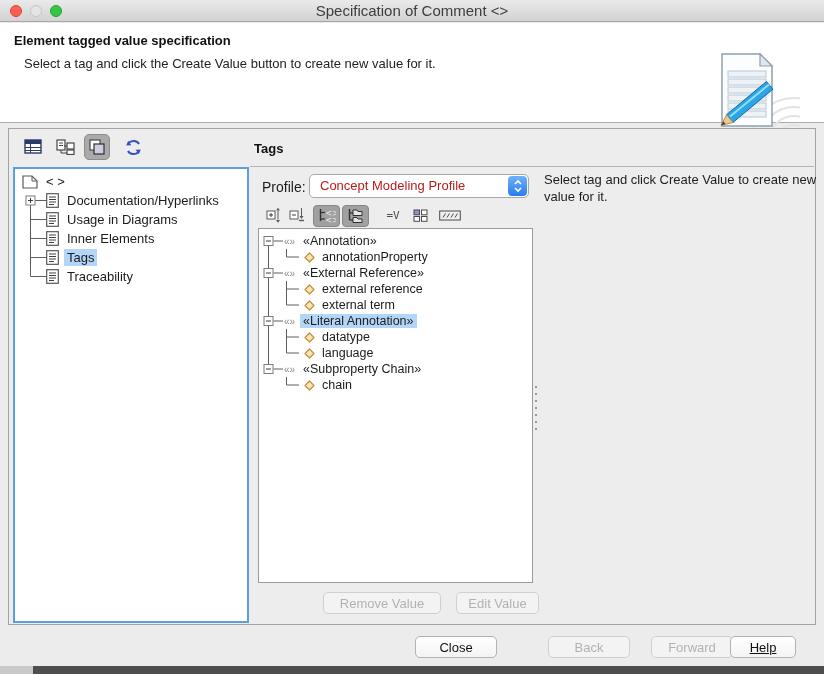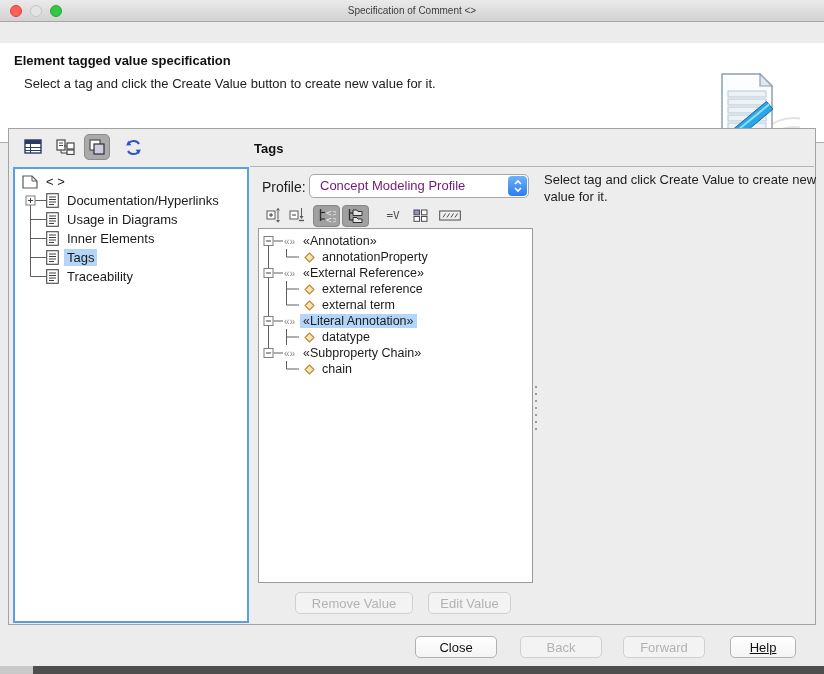--- a/index.html
+++ b/index.html
@@ -11,24 +11,24 @@
   
   .titlebar {
     position:absolute; top:0; left:0; width:824px; height:22px;
     background:linear-gradient(#eaeaea,#d2d2d2); border-bottom:1px solid #a6a6a6;
   }
   .tl { position:absolute; top:5px; width:12px; height:12px; border-radius:50%; }
   .tl.red   { left:10px; background:#fc5f56; border:1px solid #df4138; }
   .tl.gray  { left:30px; background:#e4e4e4; border:1px solid #c6c6c6; }
   .tl.green { left:50px; background:#33c748; border:1px solid #27a532; }
   .wtitle { position:absolute; top:0; left:0; right:0; text-align:center;
-    font-size:10px; line-height:21px; color:#3d3d3d; }
+    font-size:15px; line-height:21px; color:#3d3d3d; }
   
   .headerband { position:absolute; top:23px; left:0; width:824px; height:100px;
-    background:#ffffff; border-bottom:1px solid #adadad;margin-top:20px; }
+    background:#ffffff; border-bottom:1px solid #adadad; }
   .hb-title { position:absolute; left:14px; top:10px; font-size:13px; font-weight:bold; color:#111; }
   .hb-sub   { position:absolute; left:24px; top:33px; font-size:13px; color:#222; }
   .hb-icon  { position:absolute; left:700px; top:28px; }
   
   .mainpanel { position:absolute; left:8px; top:128px; width:808px; height:497px;
     background:#ededed; border:1px solid #a3a3a3; }
   .divider { position:absolute; left:250px; top:166px; width:564px; height:1px; background:#b4b4b4; }
   .tbicon { position:absolute; cursor:pointer; }
   .tb-pressed { position:absolute; left:84px; top:134px; width:26px; height:26px;
     background:#aaaaaa; border:1px solid #8d8d8d; border-radius:5px;
@@ -38,21 +38,21 @@
   .lpanel { position:absolute; left:13px; top:167px; width:236px; height:456px;
     background:#ffffff; border:2px solid #5b9fe3; padding-top:3px; overflow:hidden; }
   .lrow { display:flex; align-items:center; height:19px; padding-left:5px; cursor:default; }
   .lrow .llabel { font-size:13px; margin-left:5px; white-space:nowrap; padding:1px 3px; }
   .sel { background:#b3d5f7; }
   .lconn, .rconn { flex:0 0 auto; display:block; }
   
   .profile-label { position:absolute; left:262px; top:179px; font-size:14px; }
   .dropdown { position:absolute; left:309px; top:174px; width:220px; height:24px;
     background:#fff; border:1px solid #a9a9a9; border-radius:5px; cursor:pointer; }
-  .dropdown .dval { position:absolute; left:10px; top:0; line-height:22px; font-size:13px; color:#701a75; }
+  .dropdown .dval { position:absolute; left:10px; top:0; line-height:22px; font-size:13px; color:#b91c1c; }
   .dstepper { position:absolute; right:1px; top:1px; width:19px; height:20px;
     border-radius:4px; background:linear-gradient(#6fb2f8,#2a7cf0);
     display:flex; align-items:center; justify-content:center; }
   .hint { position:absolute; left:544px; top:171px; width:274px; font-size:13px;
     line-height:17px; color:#1d1d1d; }
   .minibar { position:absolute; left:263px; top:204px; height:23px; display:flex; align-items:center; }
   .mini-btn { display:flex; align-items:center; justify-content:center; cursor:pointer; }
   .mini-pressed { width:27px; height:22px; background:#a0a0a0; border:1px solid #878787;
     border-radius:4px; margin-right:2px; }
   .eqv { font-size:11px; color:#4f4f4f; letter-spacing:0; font-family:"DejaVu Sans Mono", monospace; }
@@ -62,21 +62,21 @@
   .rrow { display:flex; align-items:center; height:16px; padding-left:4px; cursor:default; }
   .rrow .rlabel { font-size:12.5px; margin-left:4px; white-space:nowrap; padding:0 3px; }
   .guil { font-size:10px; color:#8a8a8a; width:13px; text-align:center; flex:0 0 auto; }
   .dia { flex:0 0 auto; margin-left:1px; }
   .grip { position:absolute; left:535px; top:386px; width:3px; height:48px; cursor:col-resize; }
   .grip i { display:block; width:2px; height:2px; background:#9a9a9a; margin:0 0 5px 0; }
   
   .btn { position:absolute; height:22px; border-radius:5px; font-size:13px;
     display:flex; align-items:center; justify-content:center; cursor:pointer;
     background:linear-gradient(#ffffff,#f4f4f4); border:1px solid #b2b2b2; color:#111; }
-  .btn.disabled { background:#f3f3f3; border:1px solid #d0d0d0; color:#b2b2b2; cursor:default; }
+  .btn.disabled { background:#f3f3f3; border:1px solid #d0d0d0; color:#b2b2b2; cursor:default;margin-left:28px; }
   .btn-remove { left:295px; top:592px; width:118px; }
   .btn-edit   { left:428px; top:592px; width:83px;  }
   .btn-close  { left:415px; top:636px; width:82px; }
   .btn-back   { left:520px; top:636px; width:82px; }
   .btn-fwd    { left:623px; top:636px; width:82px; }
   .btn-help   { left:730px; top:636px; width:66px;text-decoration:underline; }
   
   .bedge  { position:absolute; top:666px; left:33px; width:791px; height:8px; background:#4e4e4e; }
   .bedgeL { position:absolute; top:666px; left:0; width:33px; height:8px; background:#c9c9c9; }
 </style>
@@ -384,20 +384,31 @@
       <svg class="rconn" width="40" height="16" viewBox="0 0 40 16">
         <line x1="5.5" y1="0" x2="5.5" y2="16" stroke="#5f5f5f"></line>
         <line x1="23.5" y1="0" x2="23.5" y2="16" stroke="#5f5f5f"></line>
         <line x1="23.5" y1="8" x2="36" y2="8" stroke="#5f5f5f"></line>
       </svg>
       <svg class="dia" width="11" height="11" viewBox="0 0 11 11">
         <polygon points="5.5,1 10,5.5 5.5,10 1,5.5" fill="#f7e3b4" stroke="#bf8f3f" stroke-width="1.2" stroke-linejoin="round"></polygon>
       </svg>
       <span class="rlabel">datatype</span>
     </div>
+    <div class="rrow">
+      <svg class="rconn" width="40" height="16" viewBox="0 0 40 16">
+        <line x1="5.5" y1="0" x2="5.5" y2="16" stroke="#5f5f5f"></line>
+        <line x1="23.5" y1="0" x2="23.5" y2="8" stroke="#5f5f5f"></line>
+        <line x1="23.5" y1="8" x2="36" y2="8" stroke="#5f5f5f"></line>
+      </svg>
+      <svg class="dia" width="11" height="11" viewBox="0 0 11 11">
+        <polygon points="5.5,1 10,5.5 5.5,10 1,5.5" fill="#f7e3b4" stroke="#bf8f3f" stroke-width="1.2" stroke-linejoin="round"></polygon>
+      </svg>
+      <span class="rlabel">language</span>
+    </div>
 
     <div class="rrow">
       <svg class="rconn" width="20" height="16" viewBox="0 0 20 16">
         <line x1="5.5" y1="0" x2="5.5" y2="3.5" stroke="#5f5f5f"></line>
         <line x1="10.5" y1="8" x2="20" y2="8" stroke="#5f5f5f"></line>
         <rect x="1" y="3.5" width="9" height="9" fill="#fff" stroke="#7d7d7d"></rect>
         <line x1="3" y1="8" x2="8" y2="8" stroke="#3c3c3c"></line>
       </svg>
       <span class="guil">«»</span>
       <span class="rlabel">«Subproperty Chain»</span>

